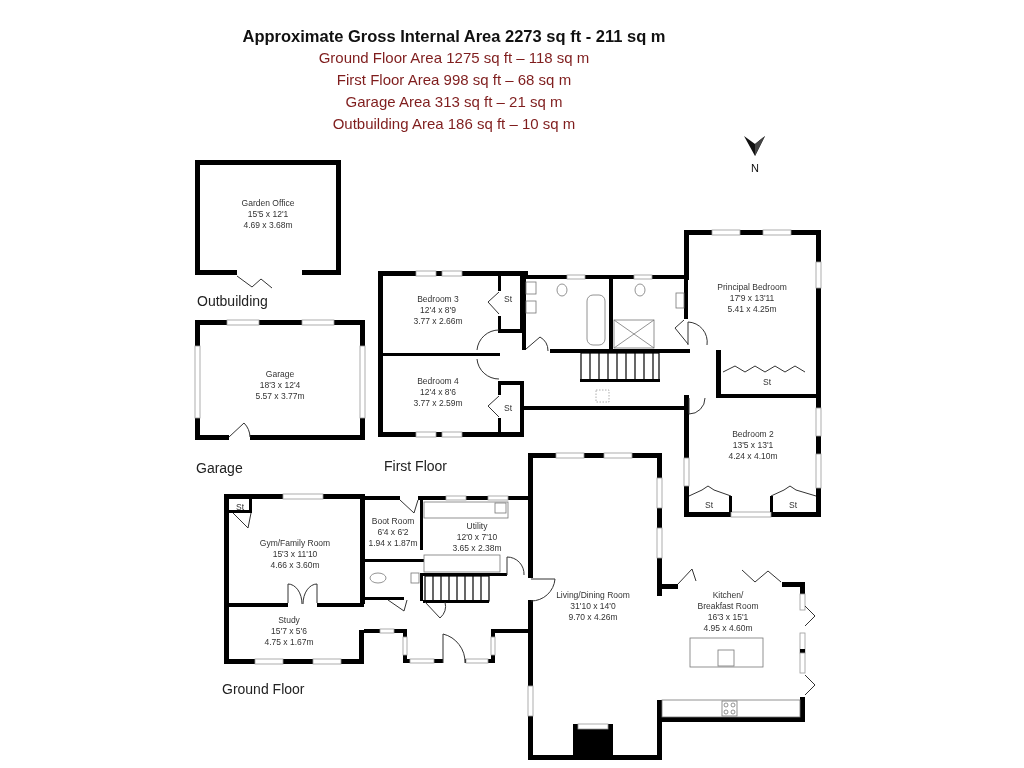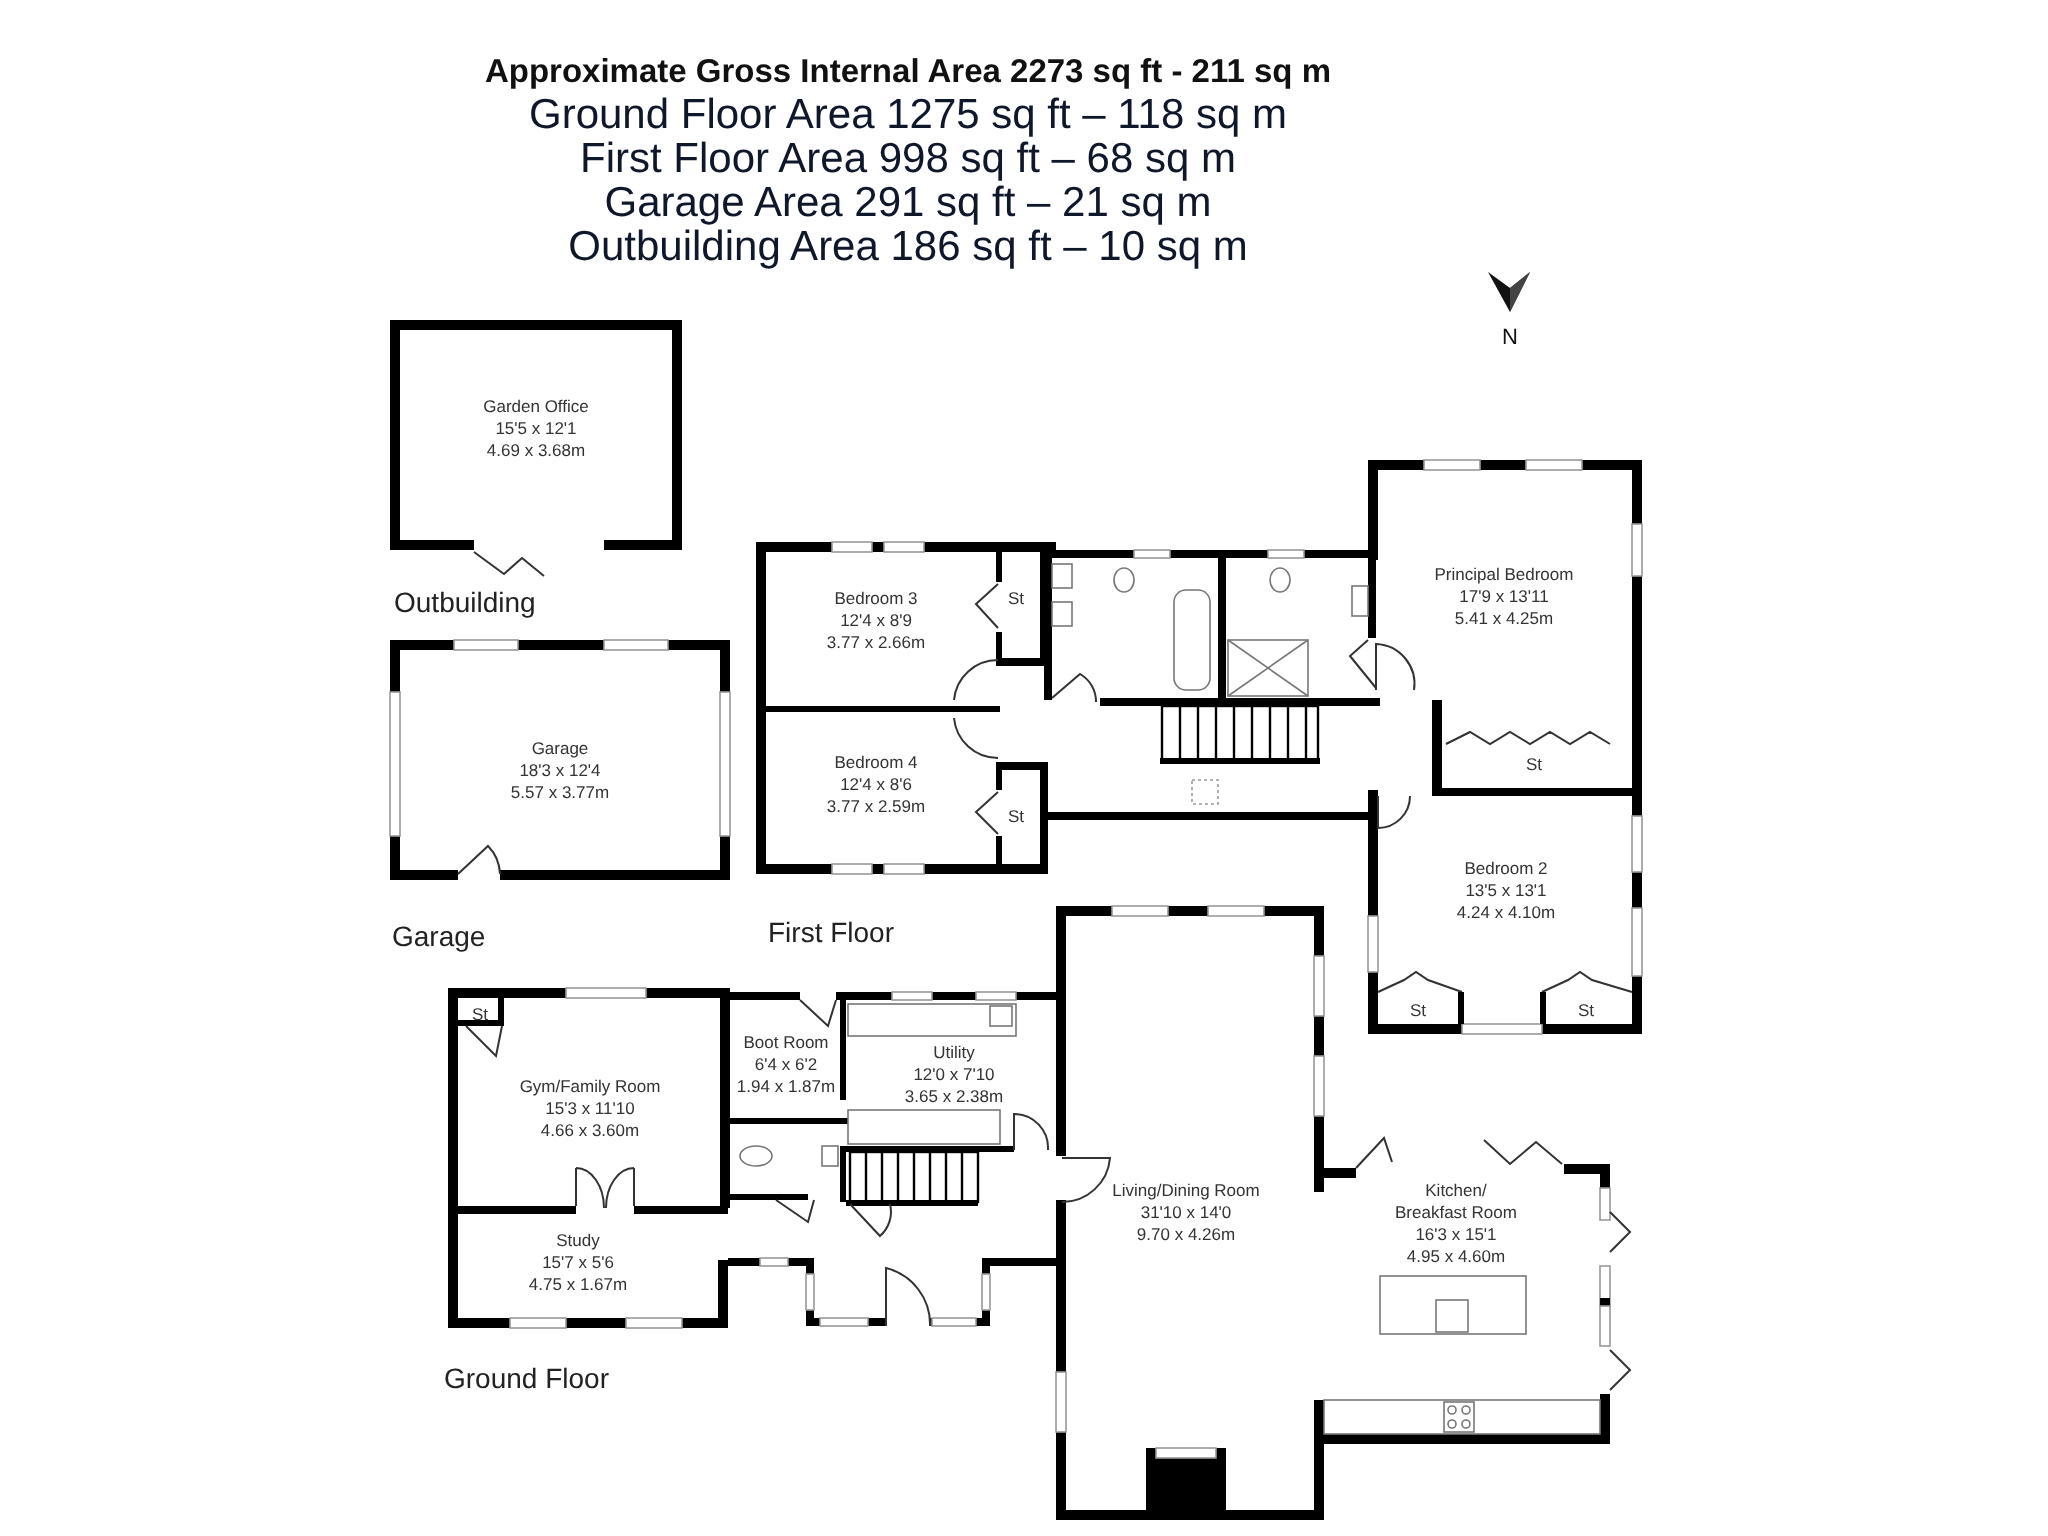--- a/index.html
+++ b/index.html
@@ -1,38 +1,38 @@
 <!DOCTYPE html>
 <html><head>
 <meta charset="utf-8">
 <style>
   html, body { margin: 0; padding: 0; background: #ffffff; }
   body { width: 1024px; height: 768px; position: relative; overflow: hidden; font-family: "Liberation Sans", sans-serif; color: #1a1a1a; }
   .header { position: absolute; left: 0; top: 26px; width: 908px; text-align: center; }
   .header .title { font-weight: bold; font-size: 16.5px; line-height: 21px; color: #111; }
-  .header .sub { font-size: 21px; line-height: 22px; color: #0f172a; }
+  .header .sub { font-size: 15px; line-height: 22px; color: #7f1d1d; }
   svg.plan { position: absolute; left: 0; top: 0; }
   .room-label { font-family: "Liberation Sans", sans-serif; font-size: 8.5px; fill: #333; text-anchor: middle; }
   .floor-label { font-family: "Liberation Sans", sans-serif; font-size: 14px; fill: #222; }
   .st-label { font-family: "Liberation Sans", sans-serif; font-size: 8.5px; fill: #333; text-anchor: middle; }
   .wall { fill: #000; }
   .win { fill: #fff; stroke: #999; stroke-width: 0.8; }
   .fix { fill: none; stroke: #777; stroke-width: 0.8; }
   .door { fill: none; stroke: #333; stroke-width: 1; }
   .thin { stroke: #000; stroke-width: 1.2; fill: none; }
   .compass-n { font-family: "Liberation Sans", sans-serif; font-size: 11px; fill: #111; text-anchor: middle; }
 </style>
 </head>
 <body>
 
 <div class="header">
   <div class="title">Approximate Gross Internal Area 2273 sq ft - 211 sq m</div>
   <div class="sub">Ground Floor Area 1275 sq ft – 118 sq m</div>
   <div class="sub">First Floor Area 998 sq ft – 68 sq m</div>
-  <div class="sub">Garage Area 291 sq ft – 21 sq m</div>
+  <div class="sub">Garage Area 313 sq ft – 21 sq m</div>
   <div class="sub">Outbuilding Area 186 sq ft – 10 sq m</div>
 </div>
 
 <svg class="plan" width="1024" height="768" viewBox="0 0 1024 768">
 
   <g>
     <path d="M744,136 L755,156 L765,136 L755,144 Z" fill="#111"></path>
     <path d="M755,144 L765,136 L755,156 Z" fill="#444"></path>
     <text class="compass-n" x="755" y="172">N</text>
   </g>

